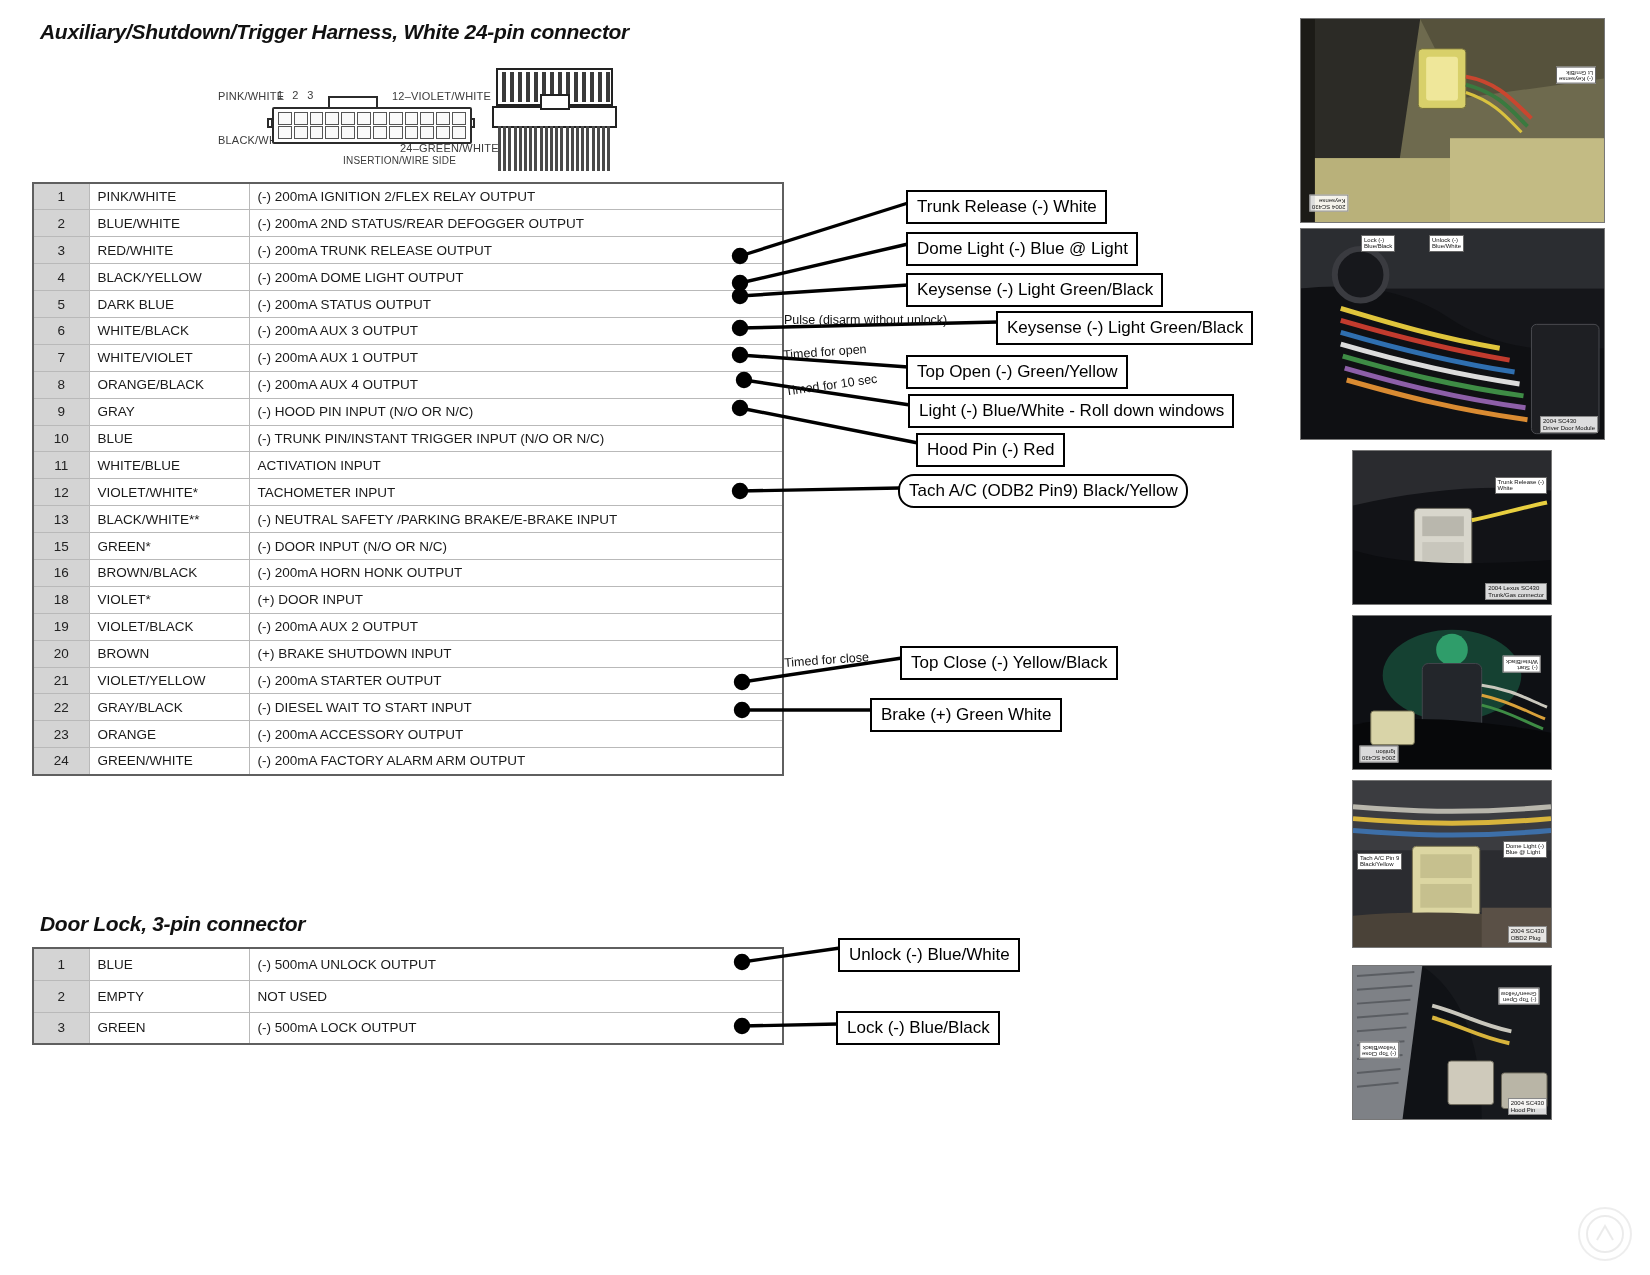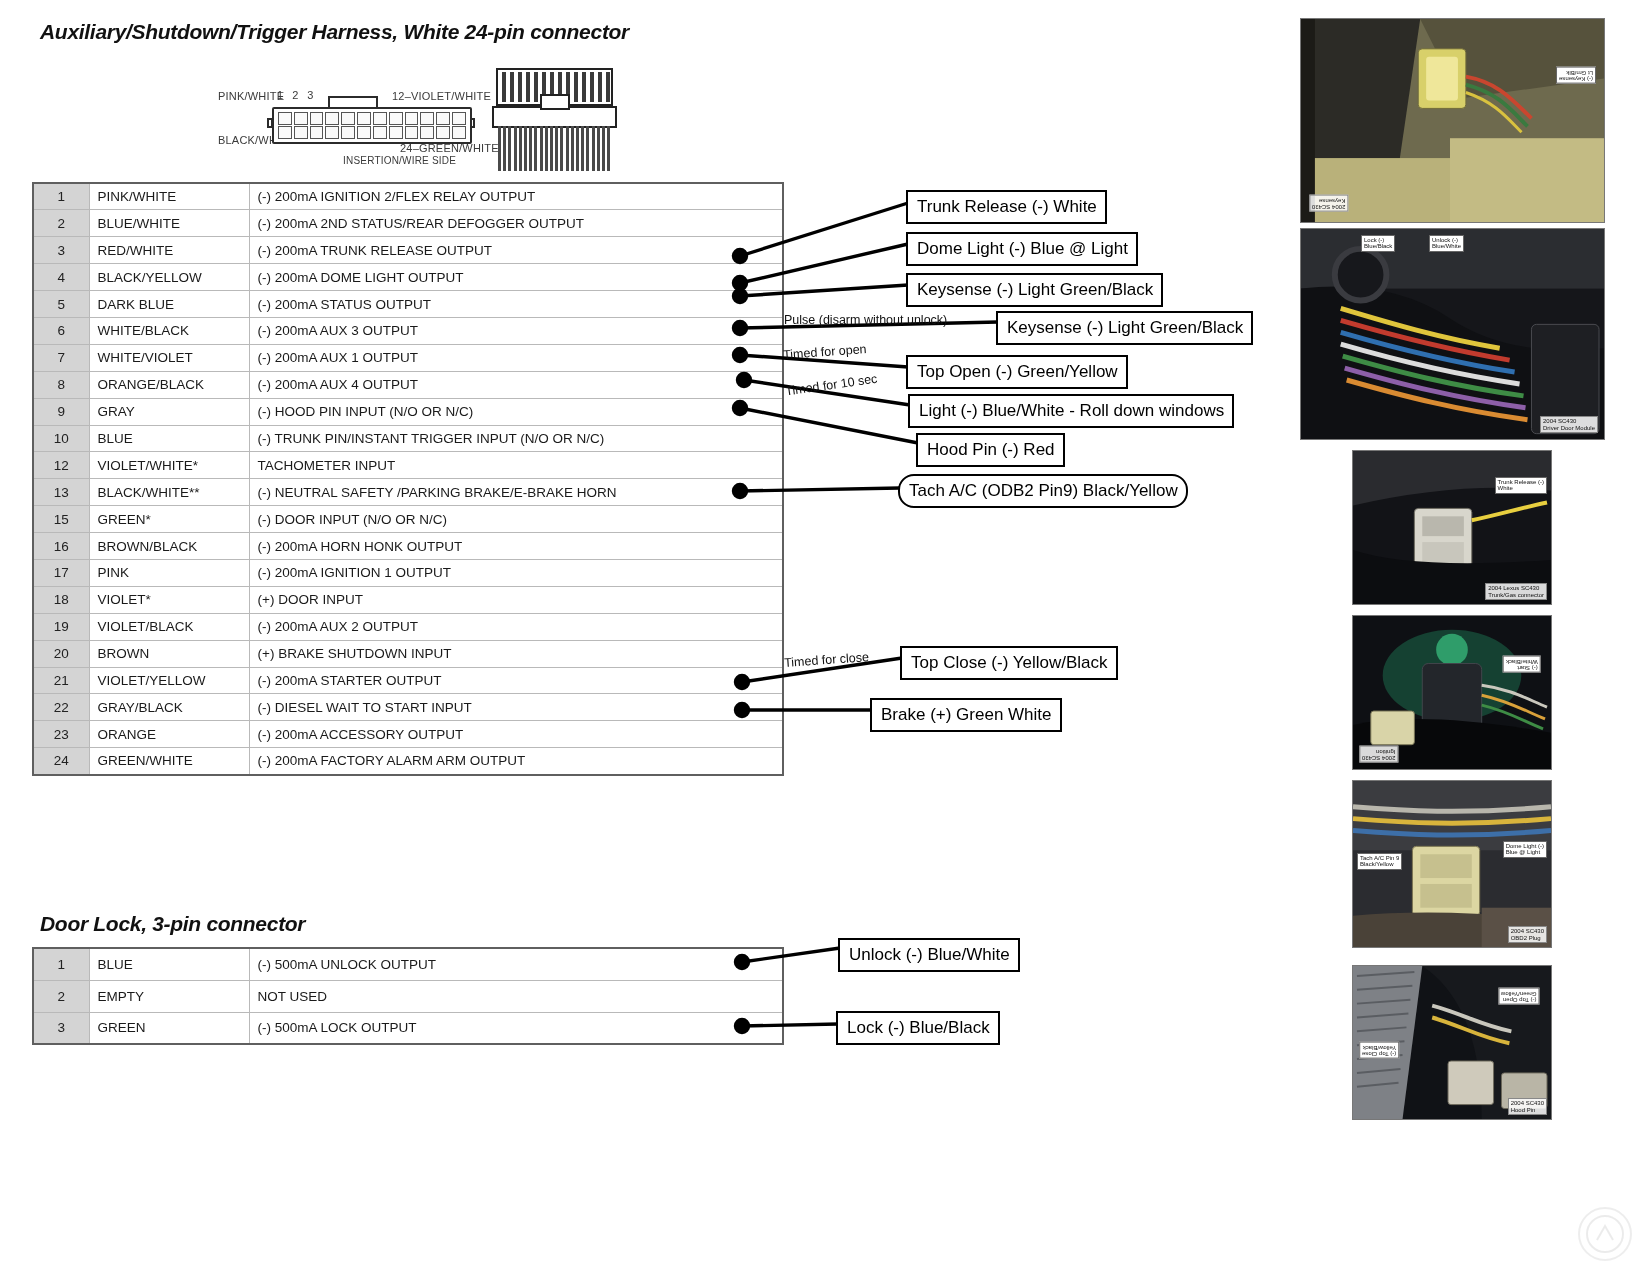--- a/index.html
+++ b/index.html
@@ -311,43 +311,43 @@
           <td class="pin">9</td>
           <td class="color">GRAY</td>
           <td class="desc">(-) HOOD PIN INPUT (N/O OR N/C)</td>
         </tr>
         <tr>
           <td class="pin">10</td>
           <td class="color">BLUE</td>
           <td class="desc">(-) TRUNK PIN/INSTANT TRIGGER INPUT (N/O OR N/C)</td>
         </tr>
         <tr>
+          <td class="pin">11</td>
+          <td class="color">WHITE/BLUE</td>
+          <td class="desc">ACTIVATION INPUT</td>
+        </tr>
+        <tr>
           <td class="pin">12</td>
           <td class="color">VIOLET/WHITE*</td>
           <td class="desc">TACHOMETER INPUT</td>
         </tr>
         <tr>
           <td class="pin">13</td>
           <td class="color">BLACK/WHITE**</td>
-          <td class="desc">(-) NEUTRAL SAFETY /PARKING BRAKE/E-BRAKE HORN</td>
+          <td class="desc">(-) NEUTRAL SAFETY /PARKING BRAKE/E-BRAKE INPUT</td>
         </tr>
         <tr>
           <td class="pin">15</td>
           <td class="color">GREEN*</td>
           <td class="desc">(-) DOOR INPUT (N/O OR N/C)</td>
         </tr>
         <tr>
           <td class="pin">16</td>
           <td class="color">BROWN/BLACK</td>
           <td class="desc">(-) 200mA HORN HONK OUTPUT</td>
-        </tr>
-        <tr>
-          <td class="pin">17</td>
-          <td class="color">PINK</td>
-          <td class="desc">(-) 200mA IGNITION 1 OUTPUT</td>
         </tr>
         <tr>
           <td class="pin">18</td>
           <td class="color">VIOLET*</td>
           <td class="desc">(+) DOOR INPUT</td>
         </tr>
         <tr>
           <td class="pin">19</td>
           <td class="color">VIOLET/BLACK</td>
           <td class="desc">(-) 200mA AUX 2 OUTPUT</td>

